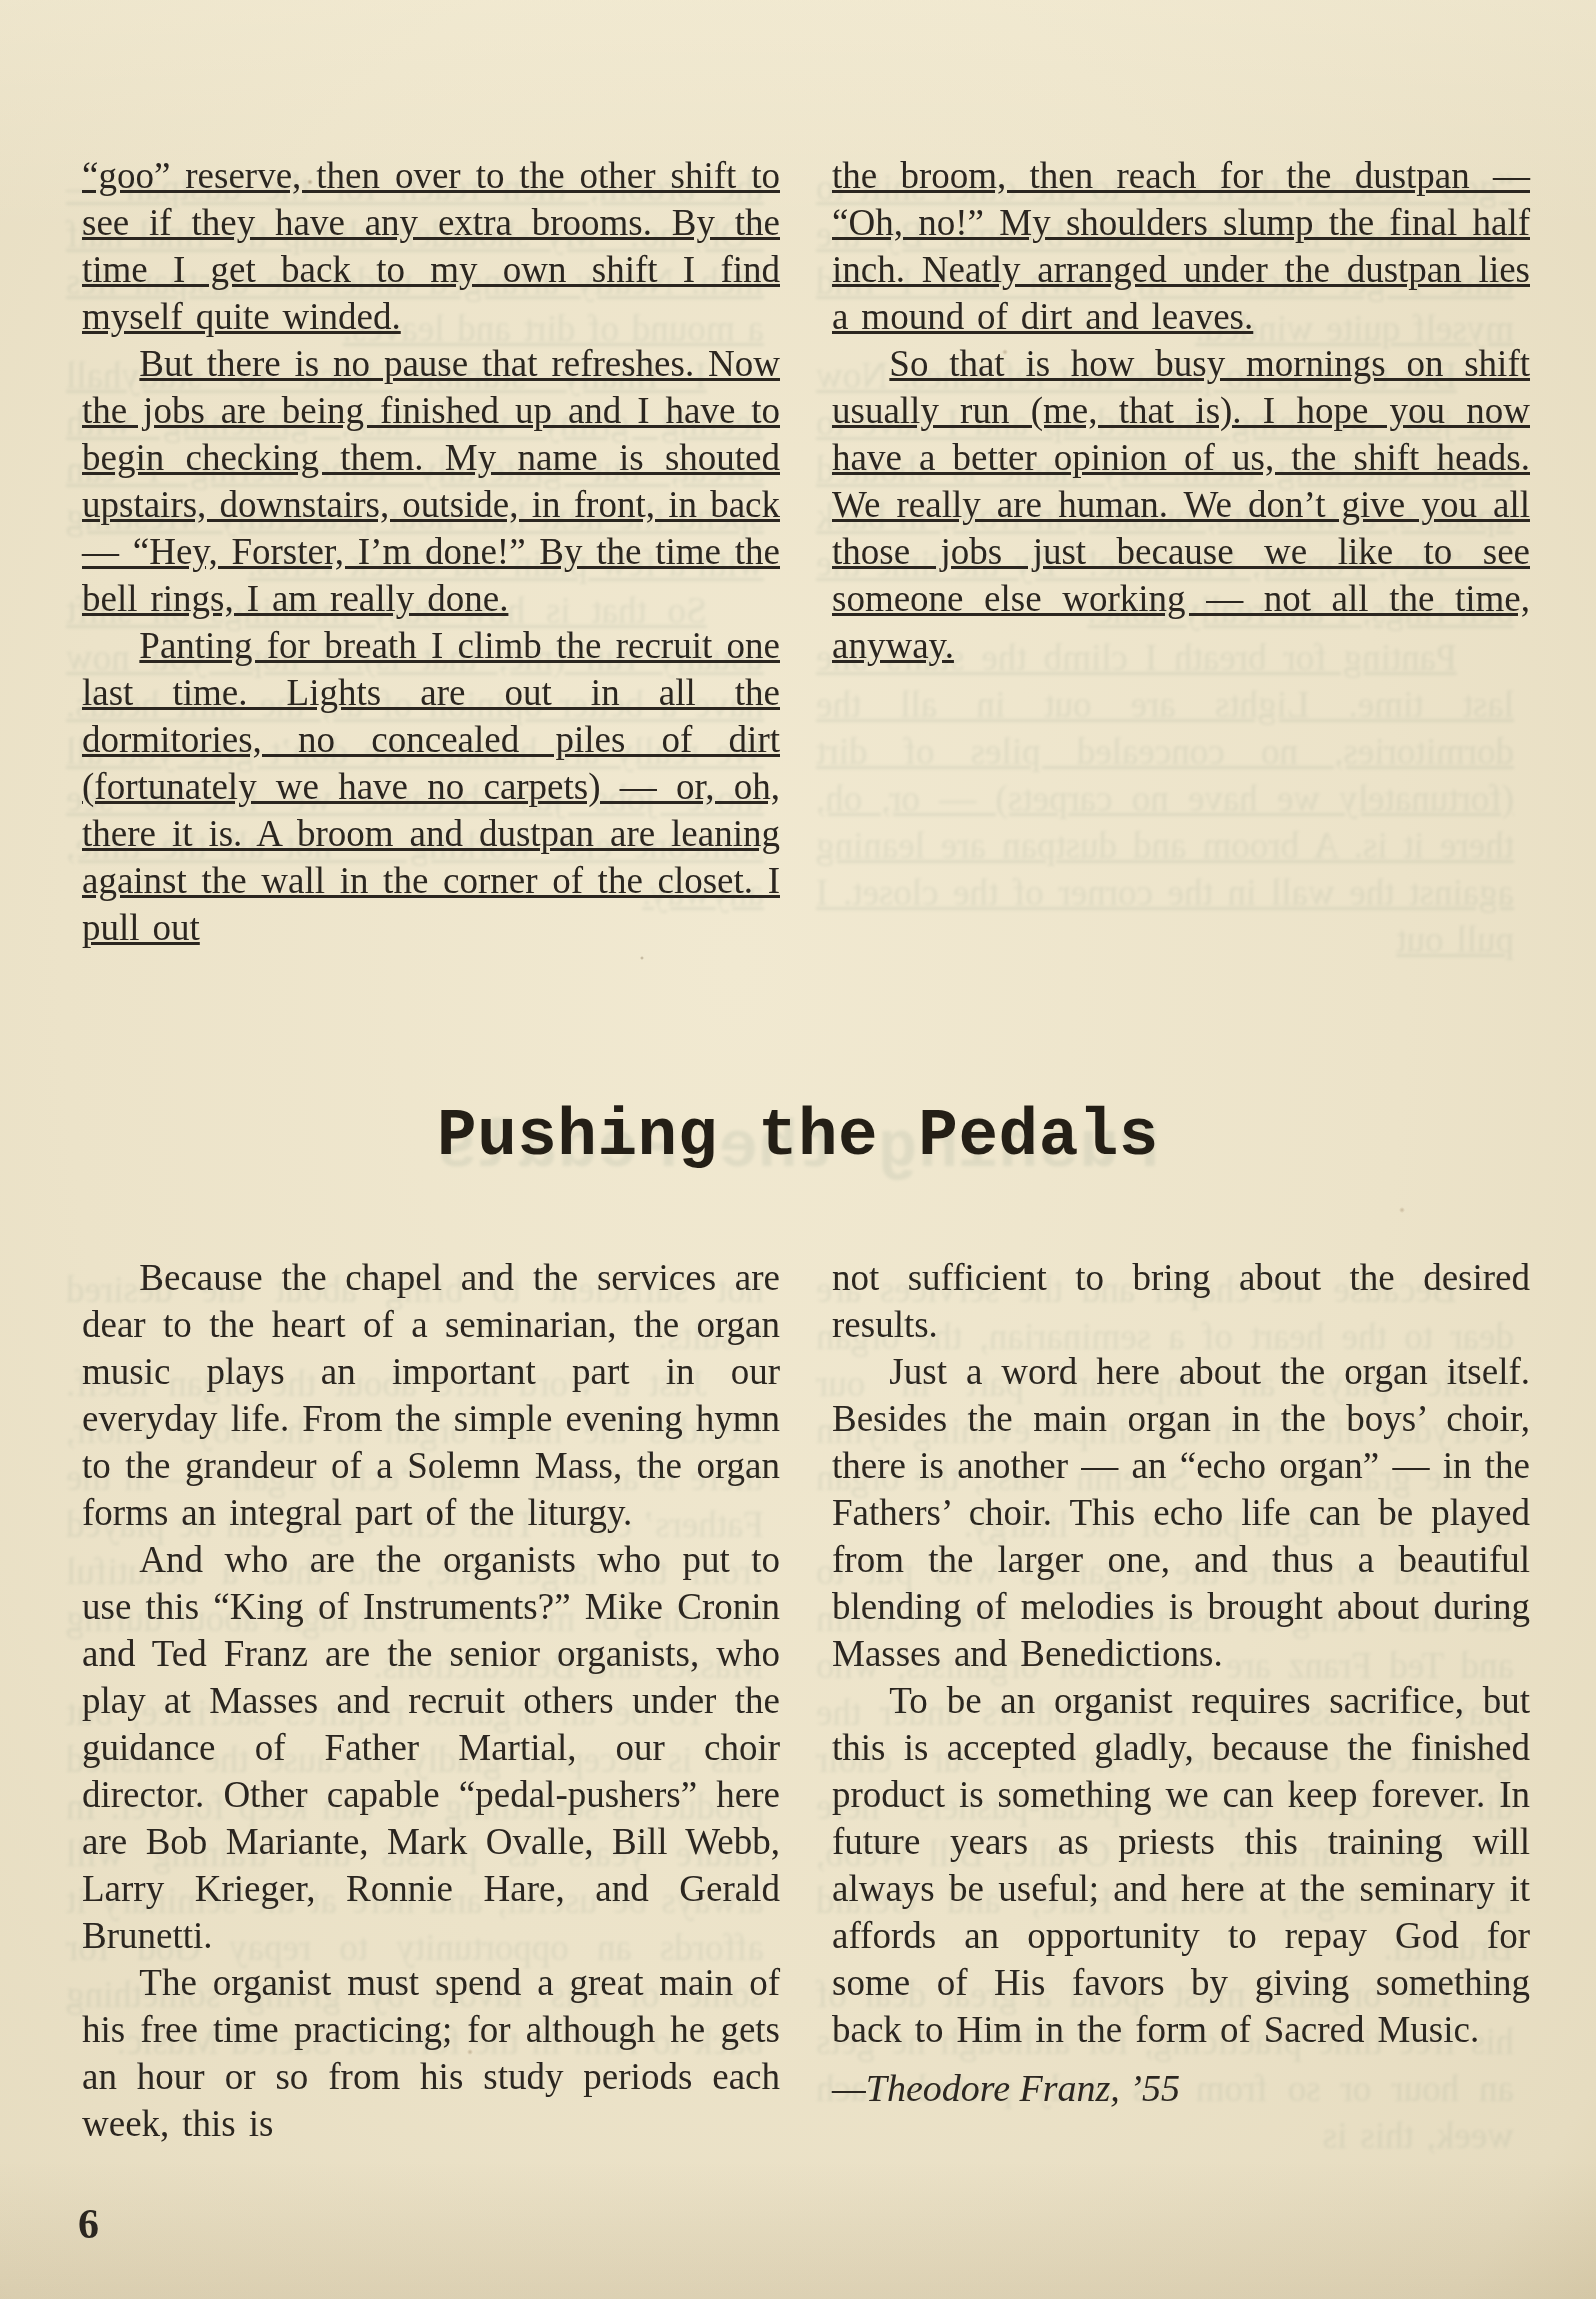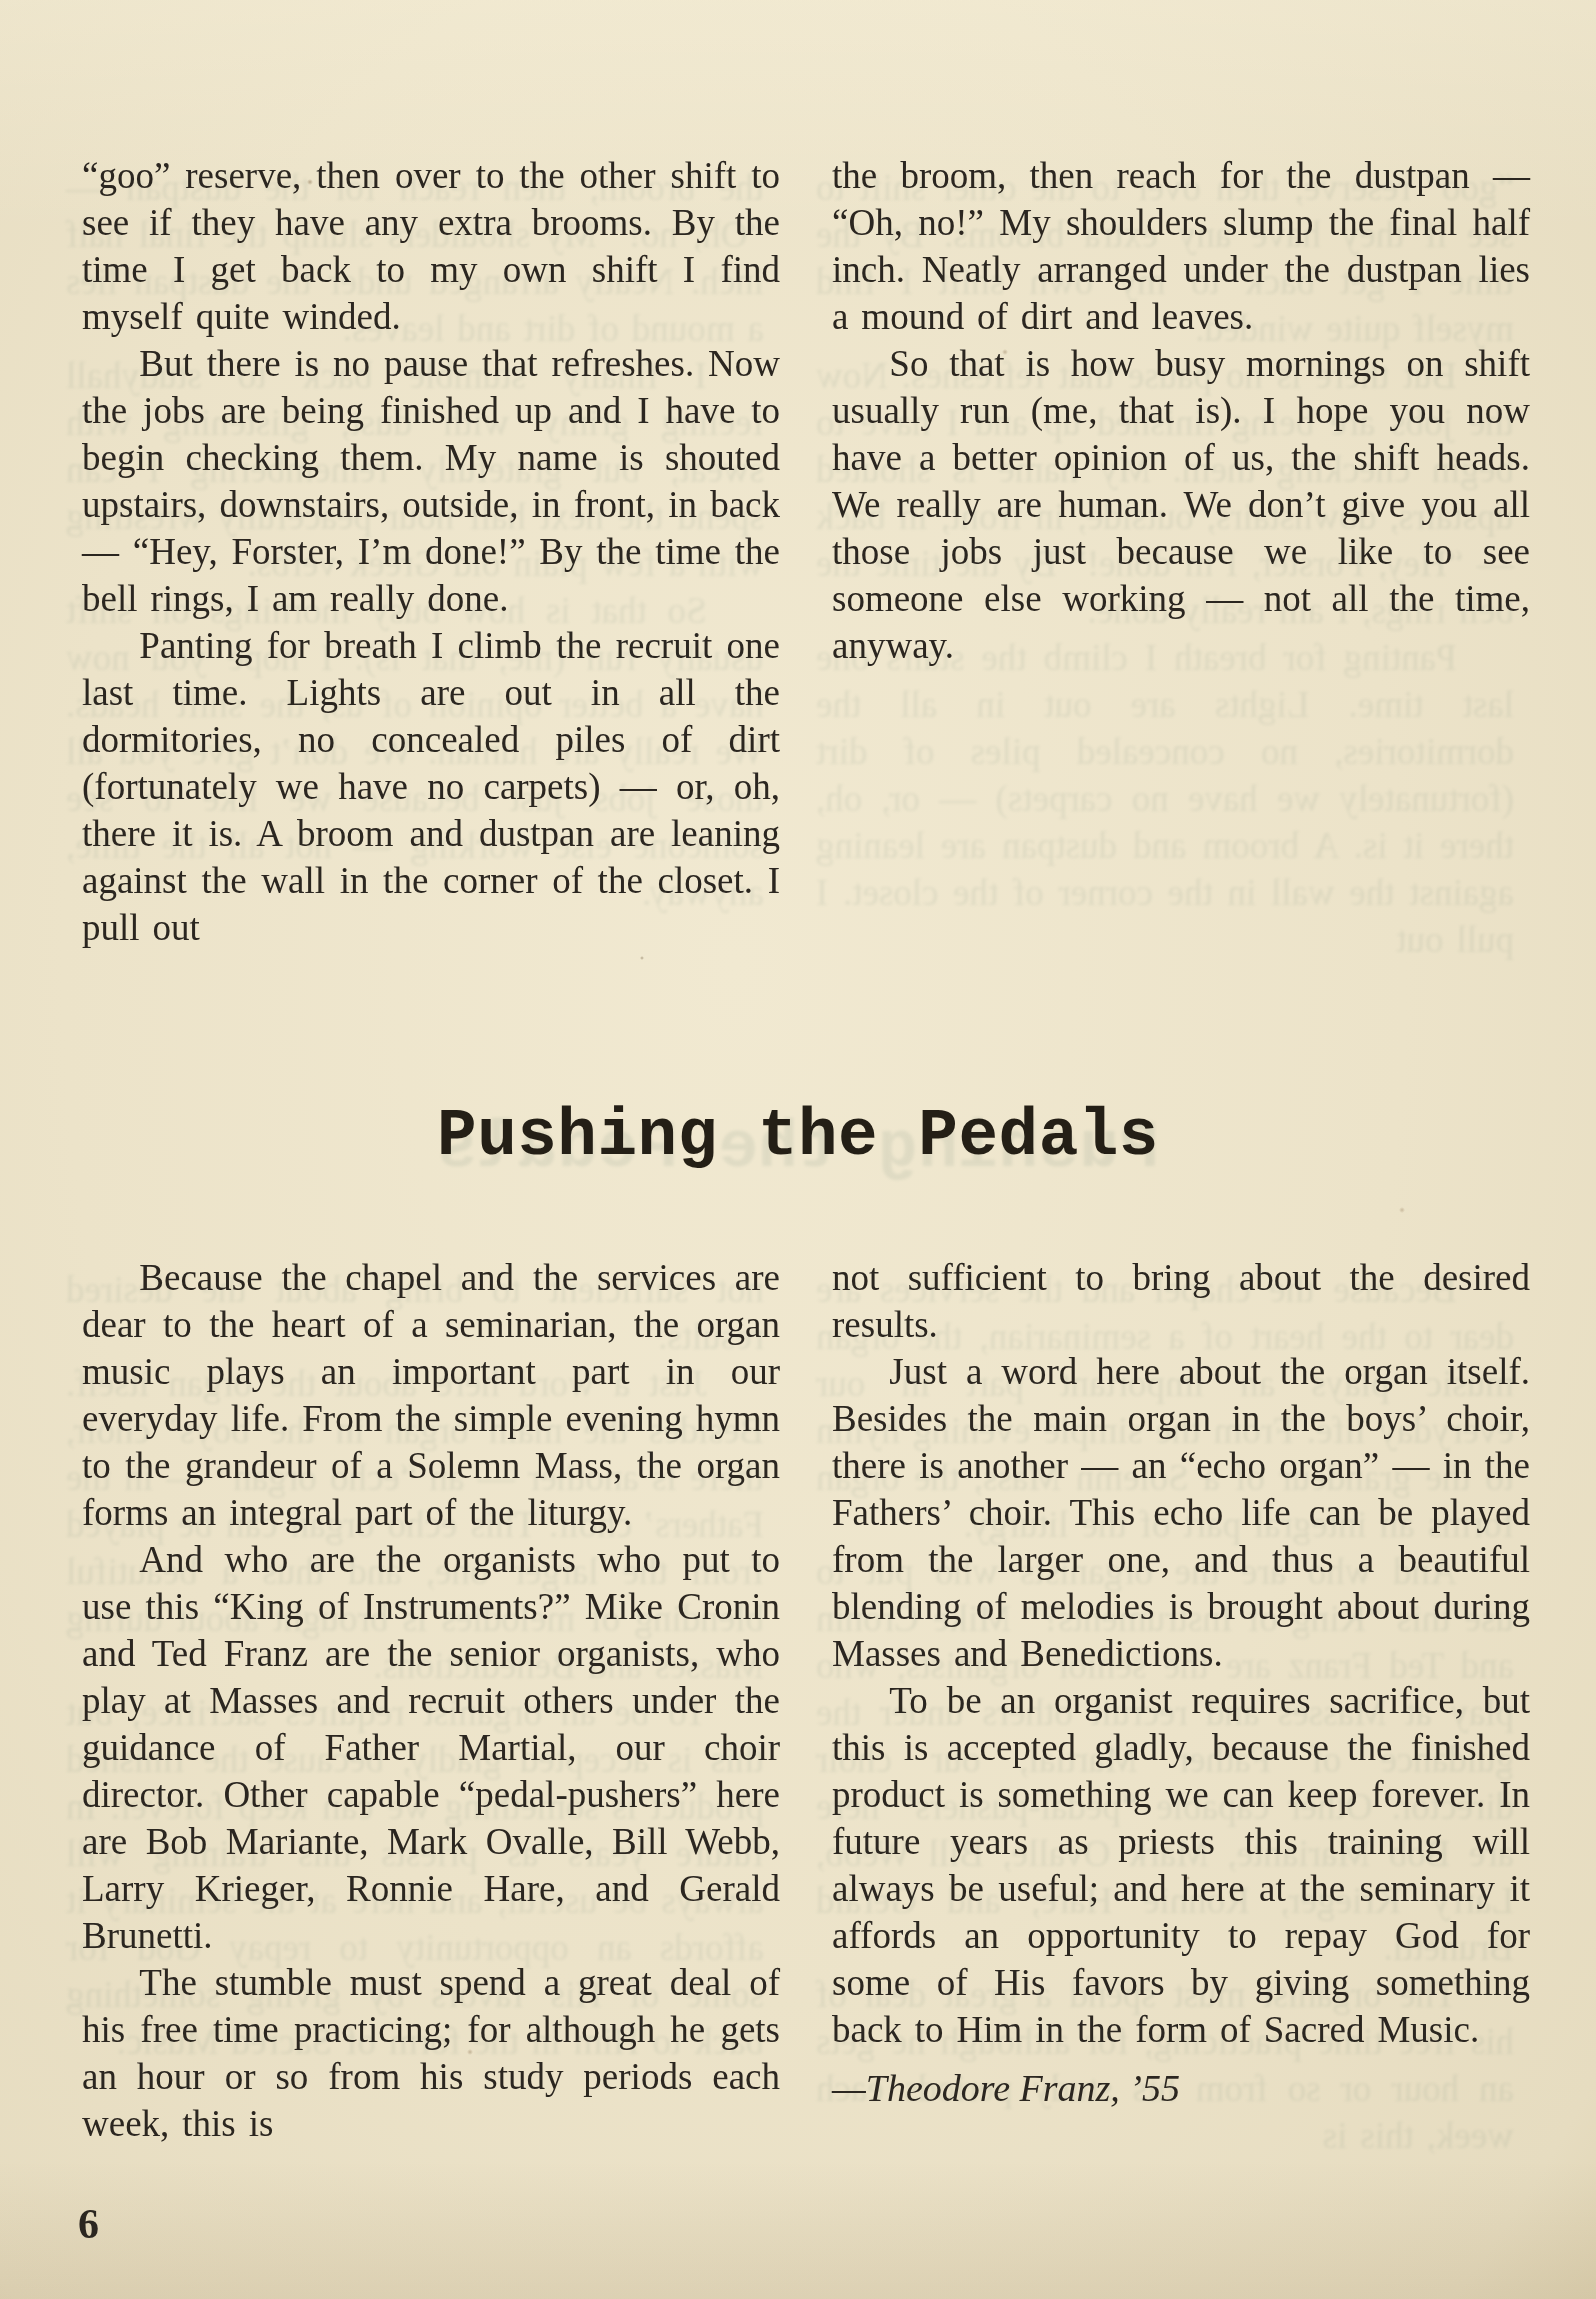--- a/index.html
+++ b/index.html
@@ -26,21 +26,21 @@
     hyphens: auto;
   }
 
   .article {
     position: absolute;
     left: 82px;
     width: 1448px;
     display: flex;
     gap: 52px;
   }
-  .a1 { top: 152px; }
+  .a1 { top: 152px; text-decoration: underline; }
   .a2 { top: 1254px; }
 
   .col { width: 698px; }
 
   .col p {
     margin: 0;
     font-size: 37px;
     line-height: 47px;
     text-align: justify;
     text-indent: 1.55em;
@@ -139,21 +139,21 @@
       <p>So that is how busy mornings on shift usually run (me, that is).  I hope you now have a better opinion of us, the shift heads.  We really are human.  We don’t give you all those jobs just because we like to see someone else working — not all the time, anyway.</p>
     </div>
   </section>
 
   <h1 class="title2">Pushing the Pedals</h1>
 
   <section class="article a2">
     <div class="col">
       <p>Because the chapel and the services are dear to the heart of a seminarian, the organ music plays an important part in our everyday life.  From the simple evening hymn to the grandeur of a Solemn Mass, the organ forms an integral part of the liturgy.</p>
       <p>And who are the organists who put to use this “King of Instruments?” Mike Cronin and Ted Franz are the senior organists, who play at Masses and recruit others under the guidance of Father Martial, our choir director.  Other capable “pedal-pushers” here are Bob Mariante, Mark Ovalle, Bill Webb, Larry Krieger, Ronnie Hare, and Gerald Brunetti.</p>
-      <p>The stumble must spend a great deal of his free time practicing; for although he gets an hour or so from his study periods each week, this is</p>
+      <p>The organist must spend a great main of his free time practicing; for although he gets an hour or so from his study periods each week, this is</p>
     </div>
     <div class="col">
       <p class="cont">not sufficient to bring about the desired results.</p>
       <p>Just a word here about the organ itself.  Besides the main organ in the boys’ choir, there is another — an “echo organ” — in the Fathers’ choir.  This echo life can be played from the larger one, and thus a beautiful blending of melodies is brought about during Masses and Benedictions.</p>
       <p>To be an organist requires sacrifice, but this is accepted gladly, because the finished product is something we can keep forever.  In future years as priests this training will always be useful; and here at the seminary it affords an opportunity to repay God for some of His favors by giving something back to Him in the form of Sacred Music.</p>
       <p class="byline">—Theodore Franz, ’55</p>
     </div>
   </section>
 
   <p class="pagenum">6</p>

